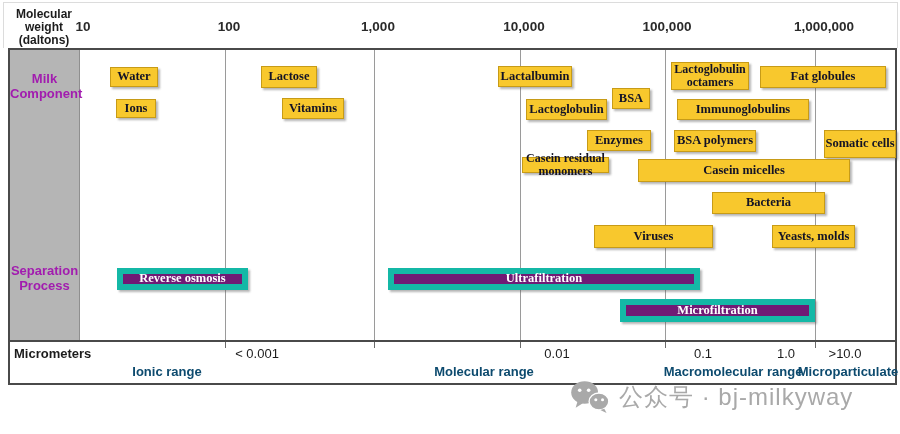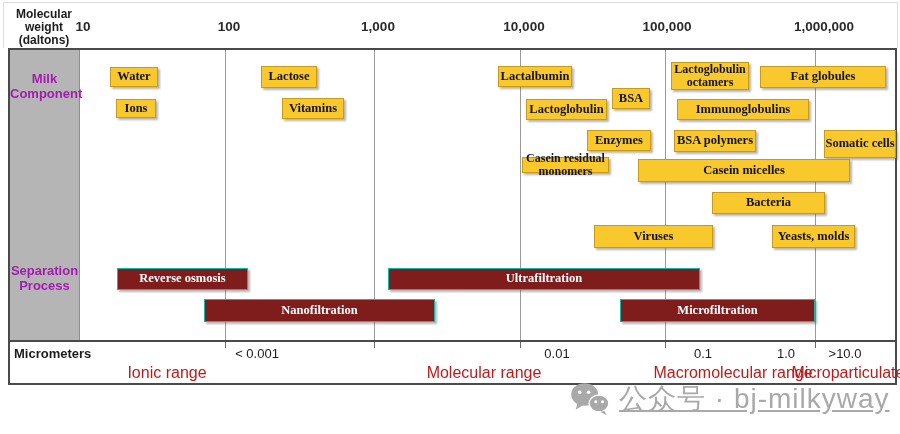--- a/index.html
+++ b/index.html
@@ -28,21 +28,21 @@
   .side-label{position:absolute;left:0;width:69px;text-align:center;font-size:13px;
               font-weight:bold;color:#a21caf;line-height:1.15;}
   .sl-milk{top:22px}.sl-sep{top:214px}
 
   
   .box{position:absolute;display:flex;align-items:center;justify-content:center;
        text-align:center;font-family:"Liberation Serif",serif;font-weight:bold;
        font-size:12.5px;line-height:1.08;box-sizing:border-box;}
   .yb{background:#F8C82D;border:1px solid #C79B17;color:#131326;
       box-shadow:2px 2px 2px rgba(90,90,90,.45);}
-  .bb{background:#7f1d1d;border:1px solid #14b8a6;color:#ffffff;
+  .bb{background:#701a75;border:6px solid #14b8a6;color:#ffffff;
       box-shadow:2px 2px 2px rgba(90,90,90,.45);}
   .small{font-size:12px;}
 
   
   .b-water{left:100px;top:17px;width:48px;height:20px}
   .b-ions{left:106px;top:49px;width:40px;height:19px}
   .b-lactose{left:251px;top:16px;width:56px;height:22px}
   .b-vitamins{left:272px;top:48px;width:62px;height:21px}
   .b-lactalbumin{left:488px;top:16px;width:74px;height:21px}
   .b-bsa{left:602px;top:38px;width:38px;height:21px}
@@ -64,29 +64,29 @@
   .b-nano{left:194px;top:249px;width:231px;height:23px}
   .b-ultra{left:378px;top:218px;width:312px;height:22px}
   .b-trad{left:759px;top:218px;width:126px;height:22px}
   .b-micro{left:610px;top:249px;width:195px;height:23px}
 
   
   .um-label{position:absolute;left:4px;top:296px;font-size:13px;font-weight:bold;color:#1c1c1c;}
   .ftick{position:absolute;top:296px;transform:translateX(-50%);font-size:13px;
          font-weight:normal;color:#1c1c1c;white-space:nowrap;}
   .ft0{left:247px}.ft1{left:547px}.ft2{left:693px}.ft3{left:776px}.ft4{left:835px}
-  .frange{position:absolute;top:314px;transform:translateX(-50%);font-size:16px;
-          font-weight:normal;color:#b91c1c;white-space:nowrap;}
+  .frange{position:absolute;top:314px;transform:translateX(-50%);font-size:13px;
+          font-weight:bold;color:#0c4a6e;white-space:nowrap;}
   .fr0{left:157px}.fr1{left:474px}.fr2{left:723px}.fr3{left:838px}
 
   
   .watermark{position:absolute;left:570px;top:380px;display:flex;align-items:center;
              gap:9px;color:#a9a9a9;}
-  .wm-text{font-size:28px;letter-spacing:1px;white-space:nowrap;
-           font-family:"Liberation Sans",sans-serif;text-decoration:underline;}
+  .wm-text{font-size:24px;letter-spacing:1px;white-space:nowrap;
+           font-family:"Liberation Sans",sans-serif;}
 </style>
 </head>
 <body>
 
 <div class="stage">
 
   <div class="hdr">
     <div class="axis-title">Molecular weight (daltons)</div>
     <div class="htick ht0">10</div>
     <div class="htick ht1">100</div>
@@ -121,21 +121,20 @@
     <div class="box yb b-fat">Fat globules</div>
     <div class="box yb b-immuno">Immunoglobulins</div>
     <div class="box yb b-bsapoly">BSA polymers</div>
     <div class="box yb b-somatic">Somatic cells</div>
     <div class="box yb b-micelles">Casein micelles</div>
     <div class="box yb b-bacteria">Bacteria</div>
     <div class="box yb b-viruses">Viruses</div>
     <div class="box yb b-yeasts">Yeasts, molds</div>
 
     <div class="box bb b-ro">Reverse osmosis</div>
-    <div class="box bb b-nano">Nanofiltration</div>
     <div class="box bb b-ultra">Ultrafiltration</div>
     <div class="box bb b-micro">Microfiltration</div>
 
     <div class="divider"></div>
     <div class="stub" style="left:215px"></div>
     <div class="stub" style="left:364px"></div>
     <div class="stub" style="left:510px"></div>
     <div class="stub" style="left:655px"></div>
     <div class="stub" style="left:805px"></div>
 

